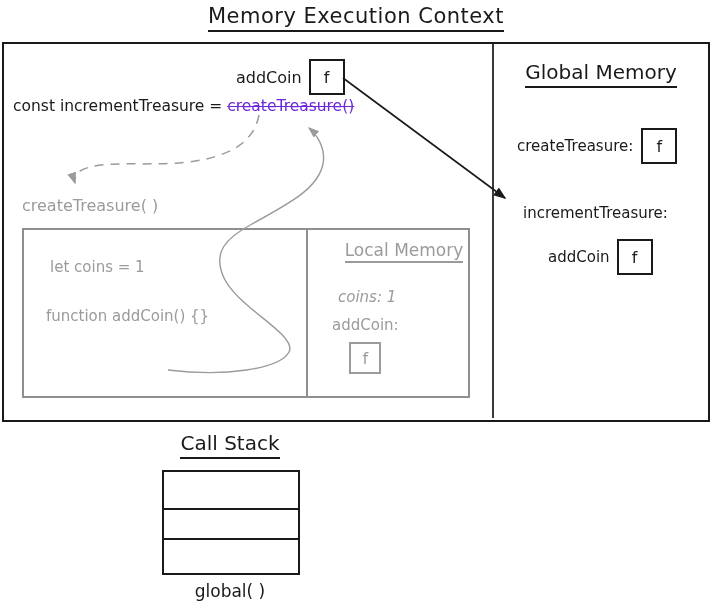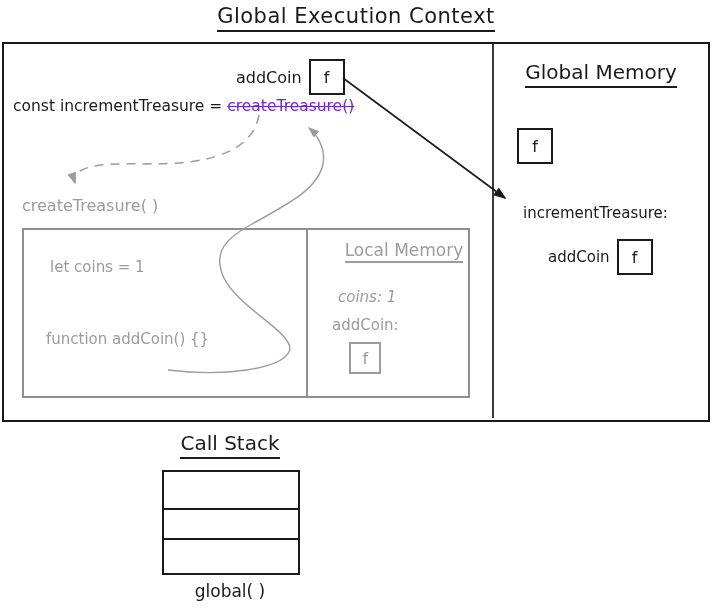--- a/index.html
+++ b/index.html
@@ -32,58 +32,59 @@
   .frame{width:100%;}
   .frame+.frame{border-top:2px solid #1a1a1a;}
   .f1{flex:36;} .f2{flex:28;} .f3{flex:33;}
   .cs-caption{left:160px;top:581px;width:140px;text-align:center;font-size:17px;}
   svg.overlay{position:absolute;left:0;top:0;pointer-events:none;}
 </style>
 </head>
 <body>
 
 <div class="abs page-title">
-  <span class="u-black">Global Execution Context</span>
+  <span class="u-black">Memory Execution Context</span>
 </div>
 
 <div class="abs outer-box"></div>
 <div class="abs gm-divider"></div>
 
 <div class="abs bind-row" style="left:236px;top:59px;gap:7px;">
   <span class="code" style="font-size:16px;">addCoin</span>
   <span class="fbox">f</span>
 </div>
 
 <div class="abs code" style="left:13px;top:97px;font-size:15.5px;">
   <span>const incrementTreasure = </span><span class="struck">createTreasure()</span>
 </div>
 
 <div class="abs code muted" style="left:22px;top:196px;font-size:16px;">createTreasure( )</div>
 
 <div class="abs inner-box">
   <div class="inner-left">
     <div class="abs code muted" style="left:26px;top:28px;">let coins = 1</div>
-    <div class="abs code muted" style="left:22px;top:77px;margin-top:23px;">function addCoin() {}</div>
+    <div class="abs code muted" style="left:22px;top:77px;">function addCoin() {}</div>
   </div>
   <div class="inner-right">
     <div class="abs lm-title muted">
       <span class="u-gray">Local Memory</span>
     </div>
     <div class="abs code muted" style="left:30px;top:58px;font-style:italic;">coins: 1</div>
     <div class="abs bind-row" style="left:24px;top:86px;flex-direction:column;">
       <span class="code muted">addCoin:</span>
       <span class="fbox gray">f</span>
     </div>
   </div>
 </div>
 
 <div class="abs gm-title">
   <span class="u-black">Global Memory</span>
 </div>
 <div class="abs bind-row" style="left:517px;top:128px;">
+  <span class="code">createTreasure:</span>
   <span class="fbox">f</span>
 </div>
 <div class="abs code" style="left:523px;top:204px;">incrementTreasure:</div>
 <div class="abs bind-row" style="left:548px;top:239px;gap:7px;">
   <span class="code">addCoin</span>
   <span class="fbox">f</span>
 </div>
 
 <div class="abs cs-title">
   <span class="u-black">Call Stack</span>

